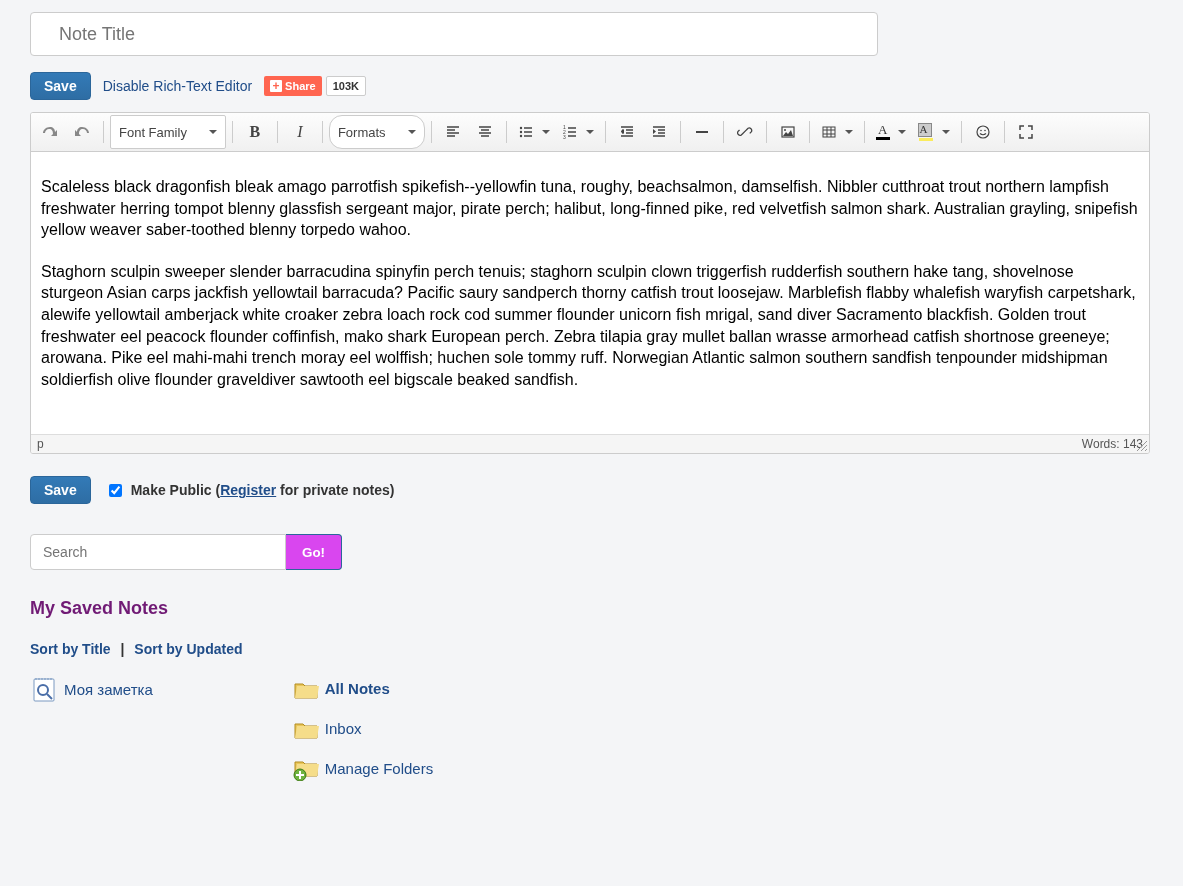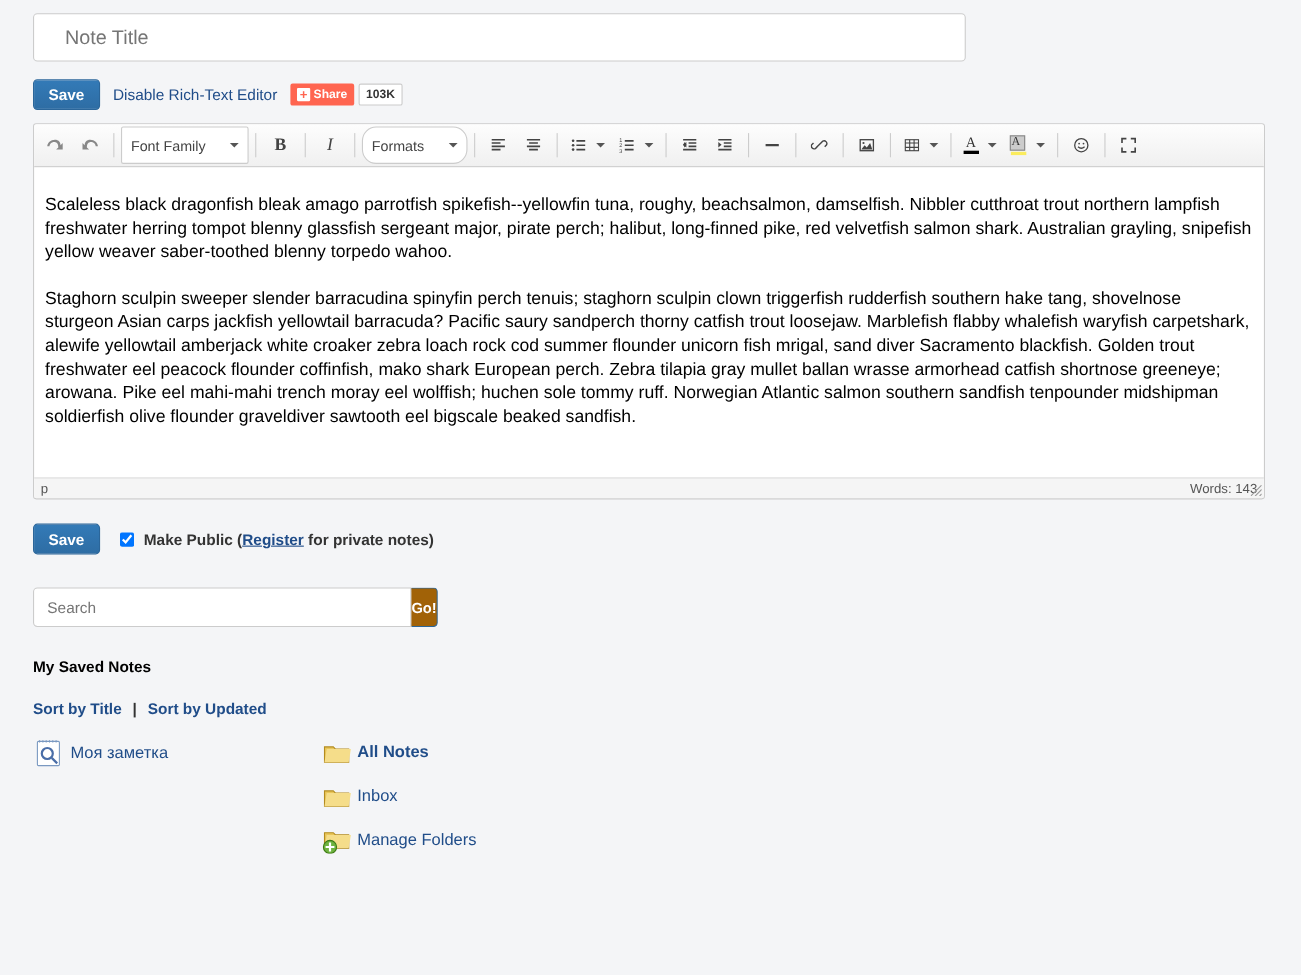--- a/index.html
+++ b/index.html
@@ -191,44 +191,44 @@
   align-items: center;
   gap: 6px;
   font-weight: bold;
   color: #333;
   font-size: 14px;
 }
 .checkbox-row a { color: #204d89; }
 .search-row {
   display: flex;
   margin-bottom: 28px;
-  width: 368px;
+  width: 312px;
 }
 .search-input {
   flex: 1;
   height: 36px;
   border: 1px solid #ccc;
   border-radius: 4px 0 0 4px;
   padding: 6px 12px;
   font-size: 14px;
 }
 .search-btn {
-  background: #a16207;
+  background: #d946ef;
   color: #fff;
   border: 1px solid #2b669a;
   border-left: none;
   border-radius: 0 4px 4px 0;
-  padding: 7px 0;
+  padding: 7px 16px;
   font-weight: bold;
   cursor: pointer;
 }
 .section-title {
   font-weight: bold;
-  font-size: 14px;
-  color: #000000;
+  font-size: 18px;
+  color: #701a75;
   margin-bottom: 22px;
 }
 .sort-row {
   font-size: 14px;
   font-weight: bold;
   margin-bottom: 18px;
 }
 .sort-row a { color: #204d89; text-decoration: none; }
 .sort-row .sep { color: #333; margin: 0 6px; }
 .folders-container {

